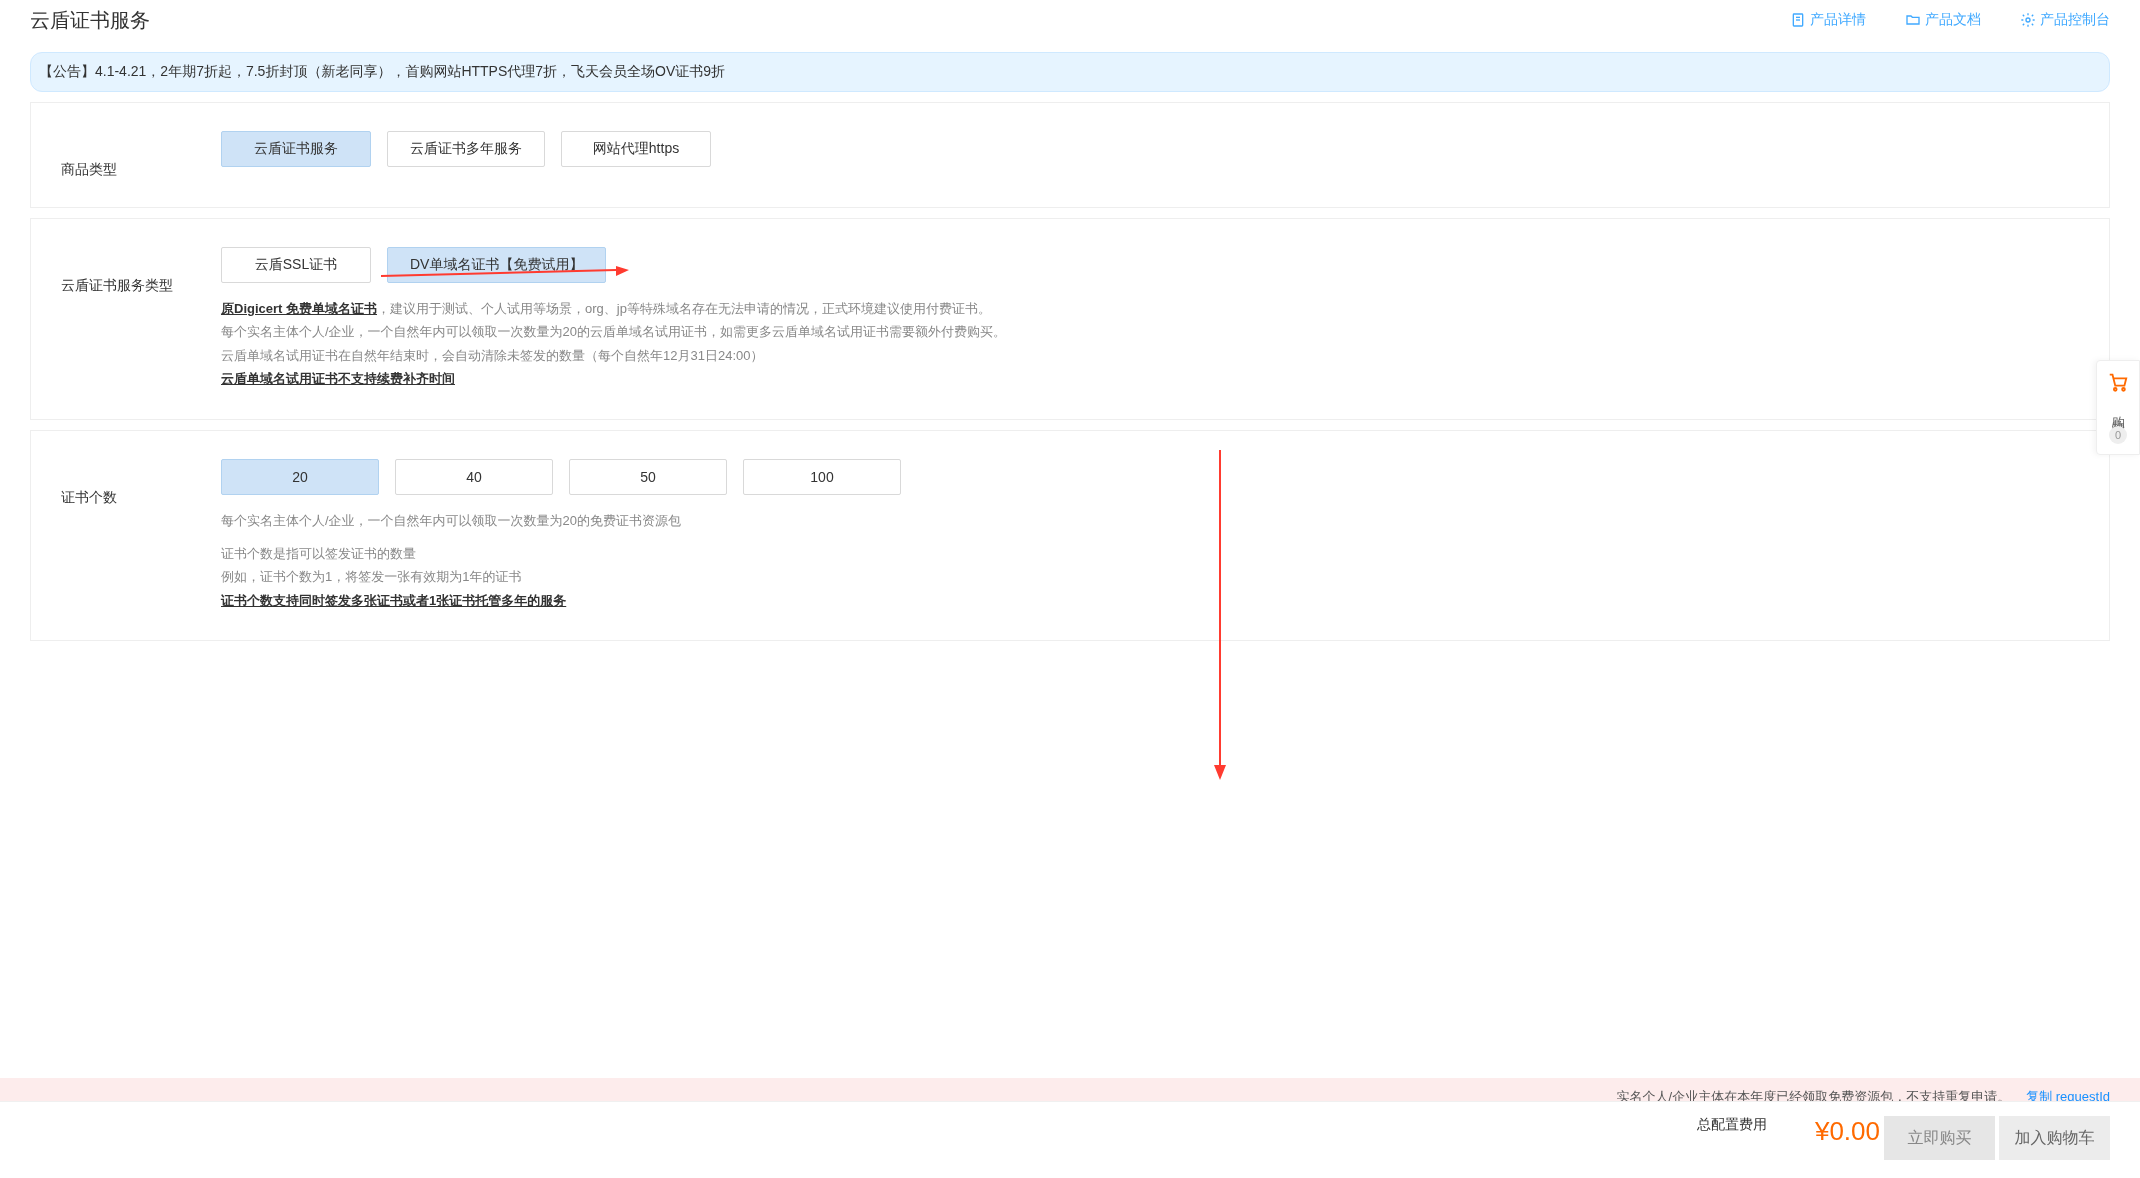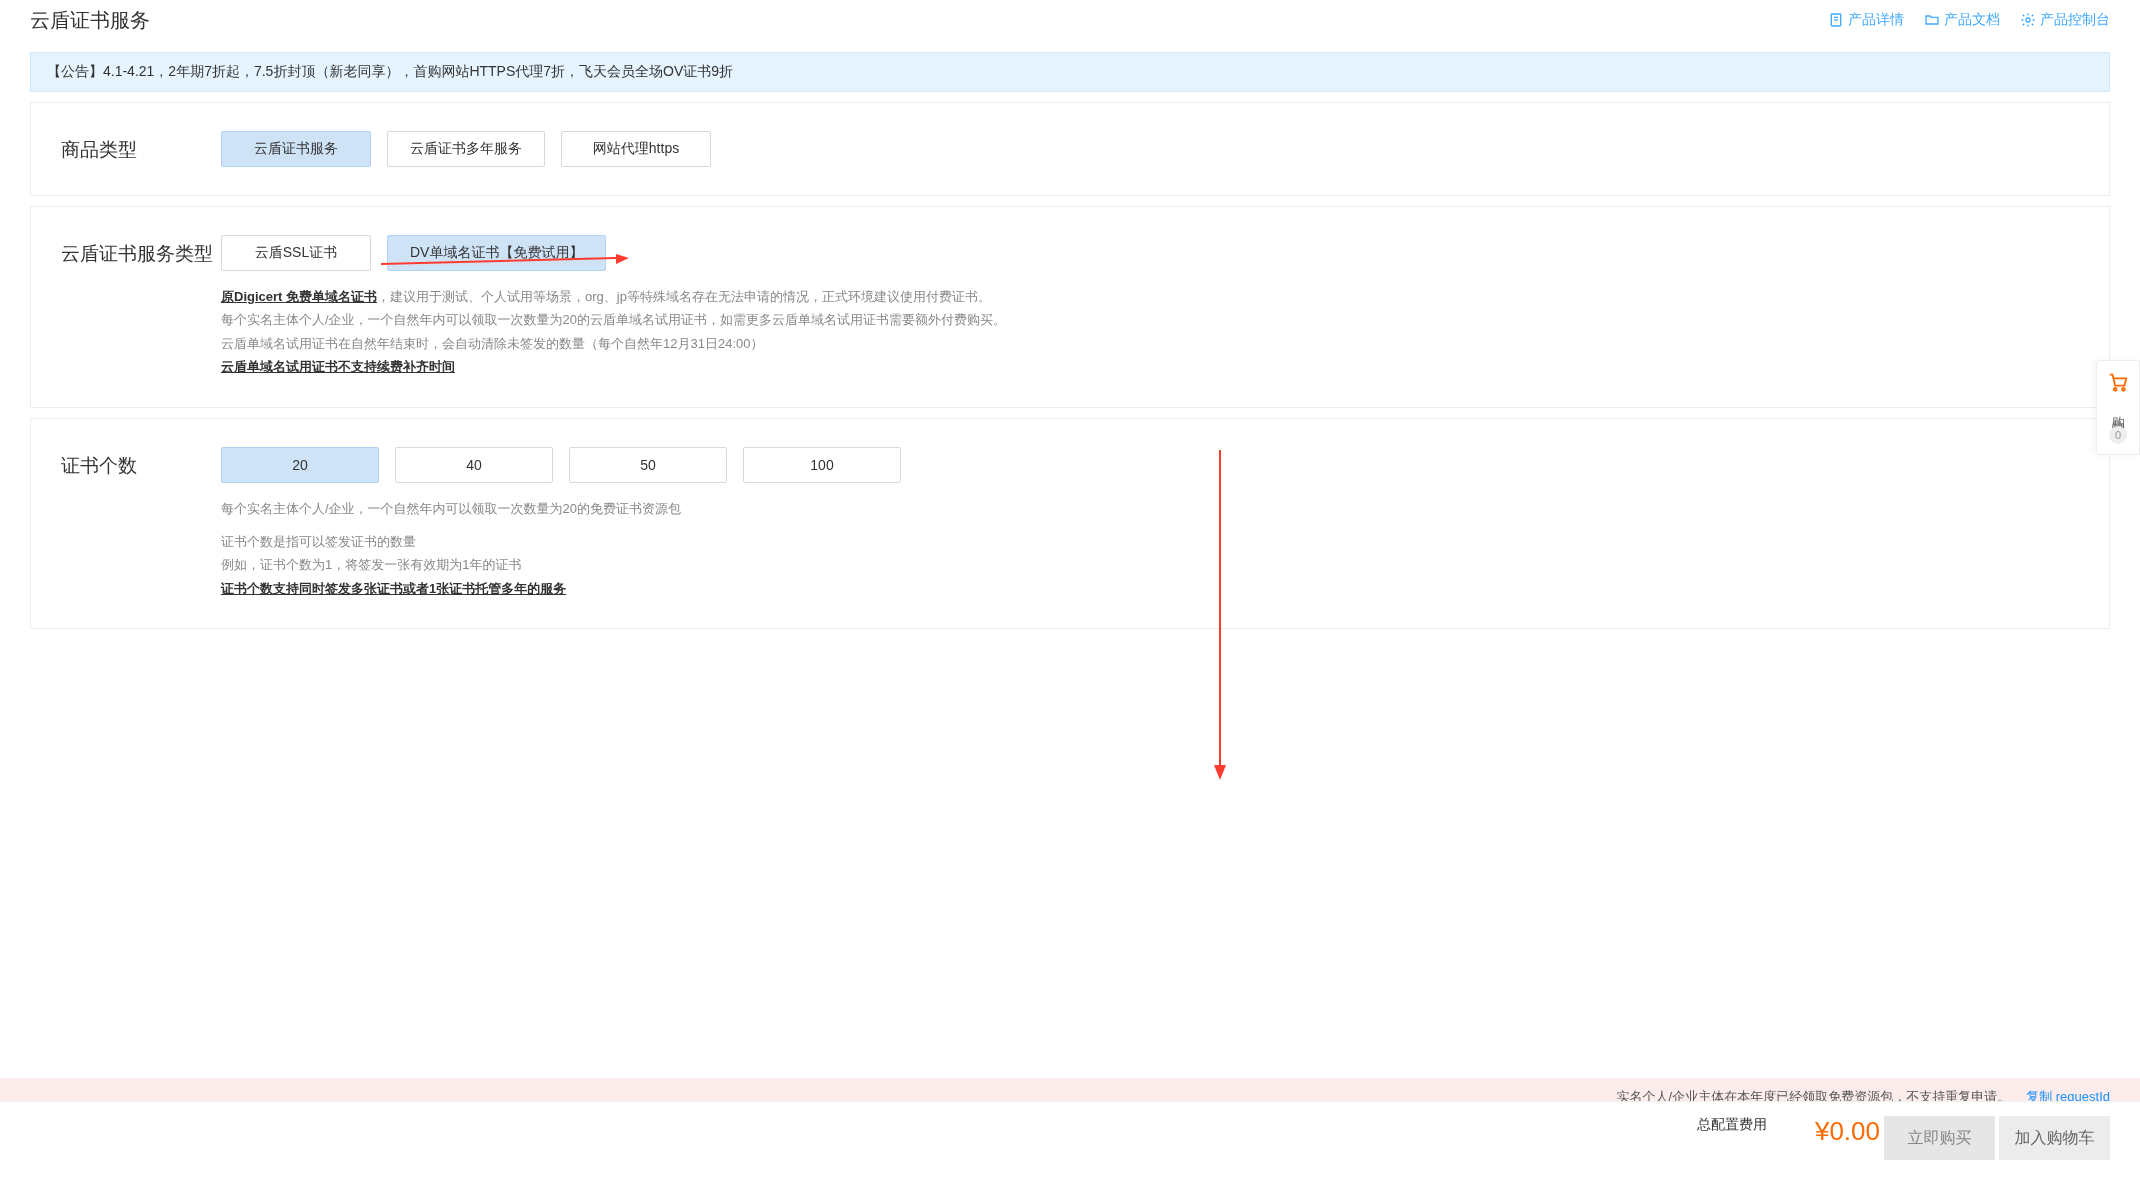--- a/index.html
+++ b/index.html
@@ -1,24 +1,24 @@
 <!DOCTYPE html>
 <html><head>
 <meta charset="utf-8">
 <style>
 * { box-sizing: border-box; margin: 0; padding: 0; }
 body { font-family: "Microsoft YaHei", "PingFang SC", sans-serif; background: #fff; color: #333; font-size: 14px; }
 .header { display: flex; align-items: center; justify-content: space-between; padding: 0 30px; height: 40px; }
 .header-title { font-size: 20px; color: #333; }
-.header-links { display: flex; gap: 20px; font-size: 14px; color: #40a9ff; }
+.header-links { display: flex; gap: 39px; font-size: 14px; color: #40a9ff; }
 .header-link { color: #40a9ff; cursor: pointer; display: flex; align-items: center; gap: 4px; }
-.notice-bar { margin: 12px 30px 4px 30px; background: #e6f4ff; border: 1px solid #cfe9ff; border-radius: 0; padding: 10px 16px; color: #333; font-size: 14px; }
+.notice-bar { margin: 12px 30px 4px 30px; background: #e6f4ff; border: 1px solid #cfe9ff; border-radius: 12px; padding: 10px 8px; color: #333; font-size: 14px; }
 .section { margin: 10px 30px 0 30px; background: #fff; border: 1px solid #eee; padding: 28px 30px; }
 .row { display: flex; align-items: flex-start; }
-.row-label { width: 160px; color: #333; font-size: 19px; padding-top: 6px; }
+.row-label { width: 160px; color: #333; font-size: 14px; padding-top: 6px; margin-top: 24px; }
 .row-content { flex: 1; }
 .btn-group { display: flex; gap: 16px; flex-wrap: wrap; }
 .opt-btn { min-width: 150px; height: 36px; border: 1px solid #d9d9d9; background: #fff; display: inline-flex; align-items: center; justify-content: center; padding: 0 22px; font-size: 14px; color: #333; cursor: pointer; border-radius: 2px; }
 .opt-btn.selected { background: #cfe3f7; border-color: #b1d2f0; color: #333; }
 .count-btn { width: 158px; }
 .desc { color: #888; font-size: 13px; line-height: 1.8; margin-top: 14px; }
 .desc .bold { color: #333; text-decoration: underline; font-weight: bold; }
 .desc-gap { margin-top: 10px; }
 .cart-widget { position: fixed; right: 0; top: 360px; width: 44px; background: #fff; border: 1px solid #eee; border-radius: 4px 0 0 4px; padding: 10px 0; display: flex; flex-direction: column; align-items: center; box-shadow: -2px 0 6px rgba(0,0,0,0.05); }
 .cart-widget .cart-icon { color: #ff6a00; font-size: 20px; }

